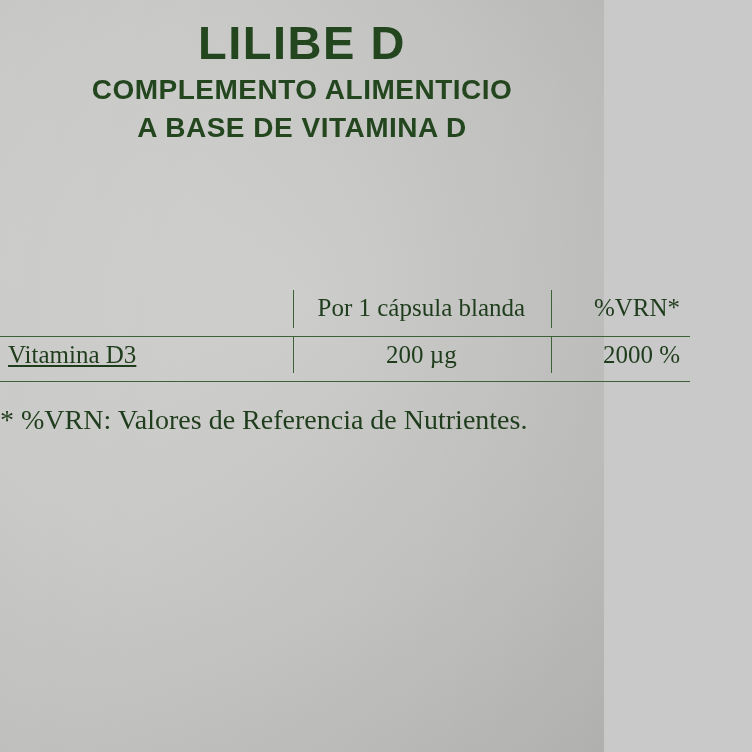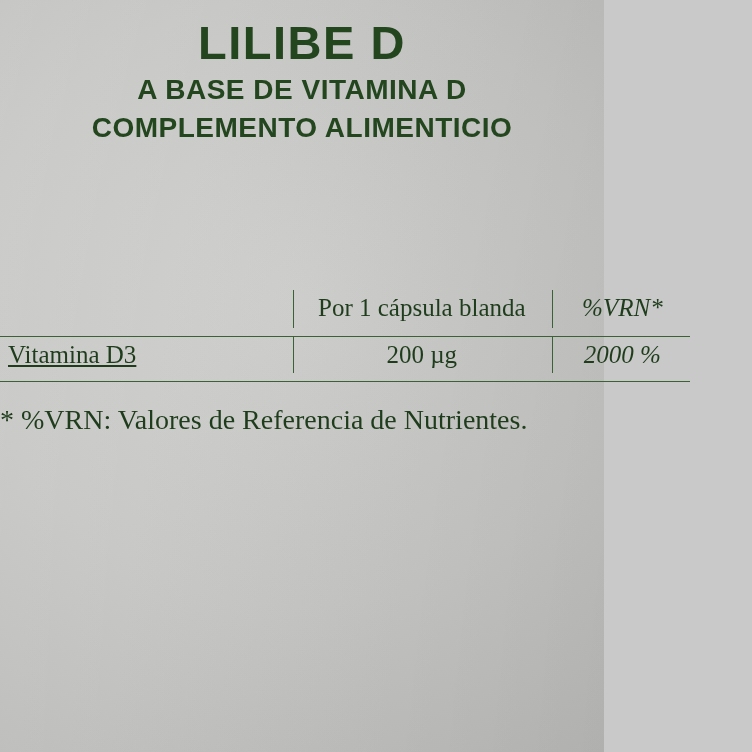--- a/index.html
+++ b/index.html
@@ -74,21 +74,21 @@
     font-size: 25px;
   }
   table.nutrition td {
     padding: 4px 10px;
     vertical-align: middle;
   }
 
   
   .col-name   { width: 300px; text-align: left; padding-left: 8px !important; text-decoration: underline; }
   .col-amount { width: 258px; text-align: center; border-left: 1.5px solid #3d6136; padding-right: 12px !important; }
-  .col-vrn    { width: 120px; text-align: center;  border-left: 1.5px solid #3d6136; padding-left: 12px !important; font-style: italic; }
+  .col-vrn    { width: 120px; text-align: right;  border-left: 1.5px solid #3d6136; padding-left: 12px !important; }
 
   tr.head .col-name { border-left: none; }
   tr.head td { padding-bottom: 6px; }
 
   tr.head .col-name { border-bottom: none; }
 
   
   .rule-full td { padding: 0; height: 0; border-bottom: 1.5px solid #3d6136; }
 
   .data-row td { padding-top: 6px; padding-bottom: 8px; }
@@ -102,22 +102,22 @@
   }
 </style>
 </head>
 <body>
 
 <div class="page">
   <div class="content">
 
     <div class="header">
       <div class="brand">LILIBE D</div>
+      <div class="subtitle">COMPLEMENTO ALIMENTICIO</div>
       <div class="subtitle">A BASE DE VITAMINA D</div>
-      <div class="subtitle">COMPLEMENTO ALIMENTICIO</div>
     </div>
 
     <div class="table-wrap">
       <table class="nutrition">
         <tbody>
           <tr class="head">
             <td class="col-name"></td>
             <td class="col-amount">Por 1 cápsula blanda</td>
             <td class="col-vrn">%VRN*</td>
           </tr>

